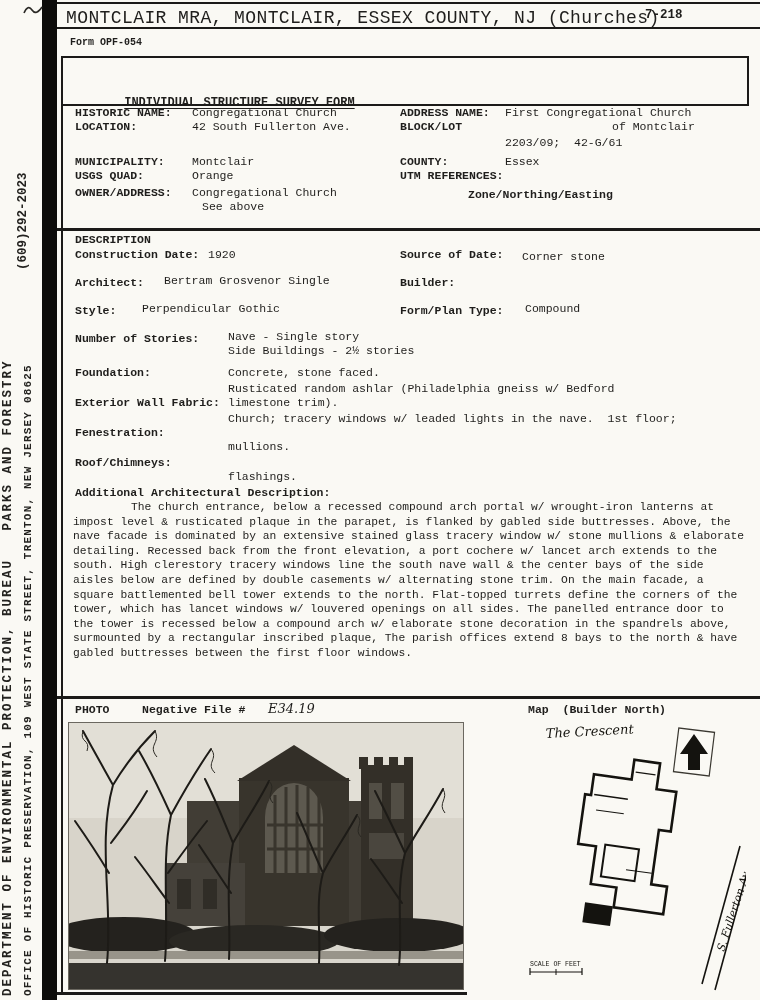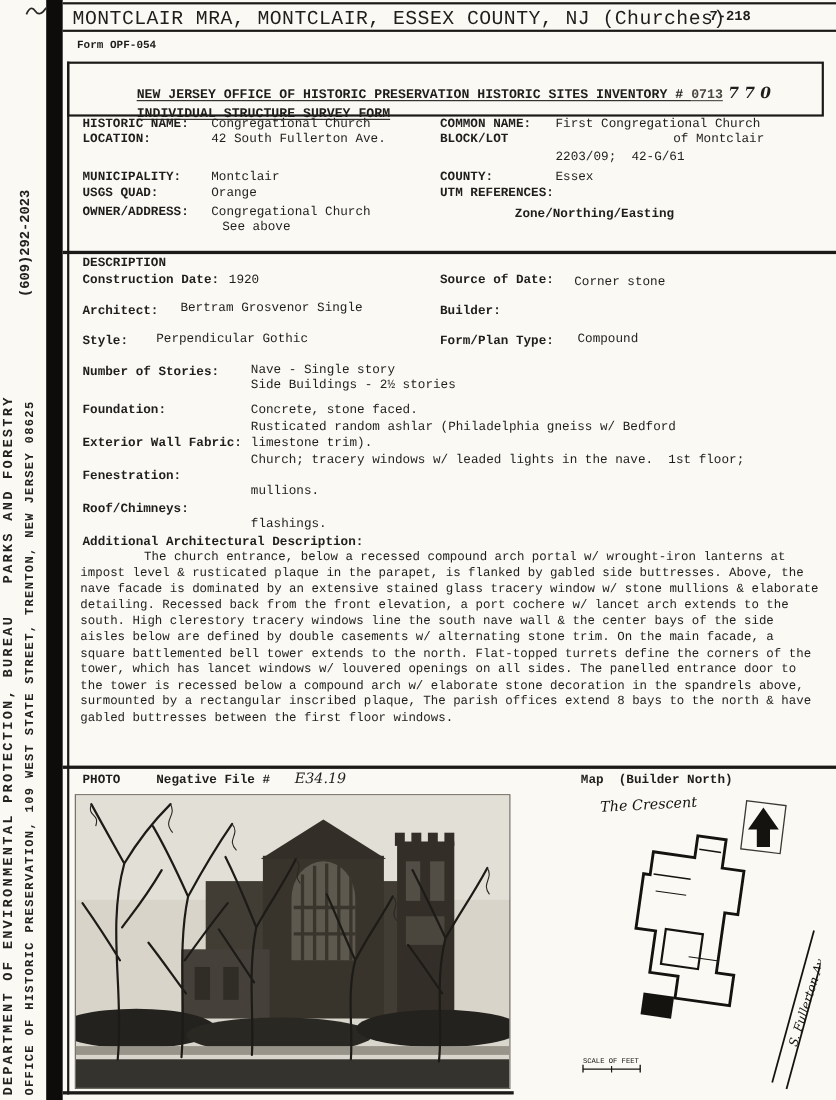--- a/index.html
+++ b/index.html
@@ -88,35 +88,32 @@
   <div class="rule" id="rule-bottom"></div>
 
   <svg class="abs" id="hdr-mark" width="22" height="14" viewBox="0 0 22 14">
     <path d="M2,10 Q6,1 10,7 T20,4" stroke="#2a2925" stroke-width="1.6" fill="none"></path>
   </svg>
   <div class="abs" id="hdr-title">MONTCLAIR MRA, MONTCLAIR, ESSEX COUNTY, NJ (Churches)</div>
   <div class="abs" id="hdr-page">7-218</div>
   <div class="abs" id="form-no">Form OPF-054</div>
 
   <div id="title-box">
-    <div class="abs b" id="tb-l1">
-      <span class="u">NEW JERSEY OFFICE OF HISTORIC PRESERVATION HISTORIC SITES INVENTORY # </span><span class="u" style="color:#4a483f">0713</span><span class="inv-hand"> 7 7 0</span>
-    </div>
     <div class="abs b" id="tb-l2">
       <span class="u">INDIVIDUAL STRUCTURE SURVEY FORM</span>
     </div>
   </div>
 
   <div class="vert" id="sb-phone">(609)292-2023</div>
   <div class="vert" id="sb-dept">DEPARTMENT OF ENVIRONMENTAL PROTECTION, BUREAU   PARKS AND FORESTRY</div>
   <div class="vert" id="sb-office">OFFICE OF HISTORIC PRESERVATION, 109 WEST STATE STREET, TRENTON, NEW JERSEY 08625</div>
 
   <div class="abs f b" id="id-hist-l">HISTORIC NAME:</div>
   <div class="abs f" id="id-hist-v">Congregational Church</div>
-  <div class="abs f b" id="id-com-l">COMMON NAME:</div>
+  <div class="abs f b" id="id-com-l">ADDRESS NAME:</div>
   <div class="abs f" id="id-com-v">First Congregational Church</div>
   <div class="abs f b" id="id-loc-l">LOCATION:</div>
   <div class="abs f" id="id-loc-v">42 South Fullerton Ave.</div>
   <div class="abs f b" id="id-blk-l">BLOCK/LOT</div>
   <div class="abs f" id="id-com-v2">of Montclair</div>
   <div class="abs f" id="id-blk-v">2203/09;  42-G/61</div>
   <div class="abs f b" id="id-mun-l">MUNICIPALITY:</div>
   <div class="abs f" id="id-mun-v">Montclair</div>
   <div class="abs f b" id="id-cty-l">COUNTY:</div>
   <div class="abs f" id="id-cty-v">Essex</div>

